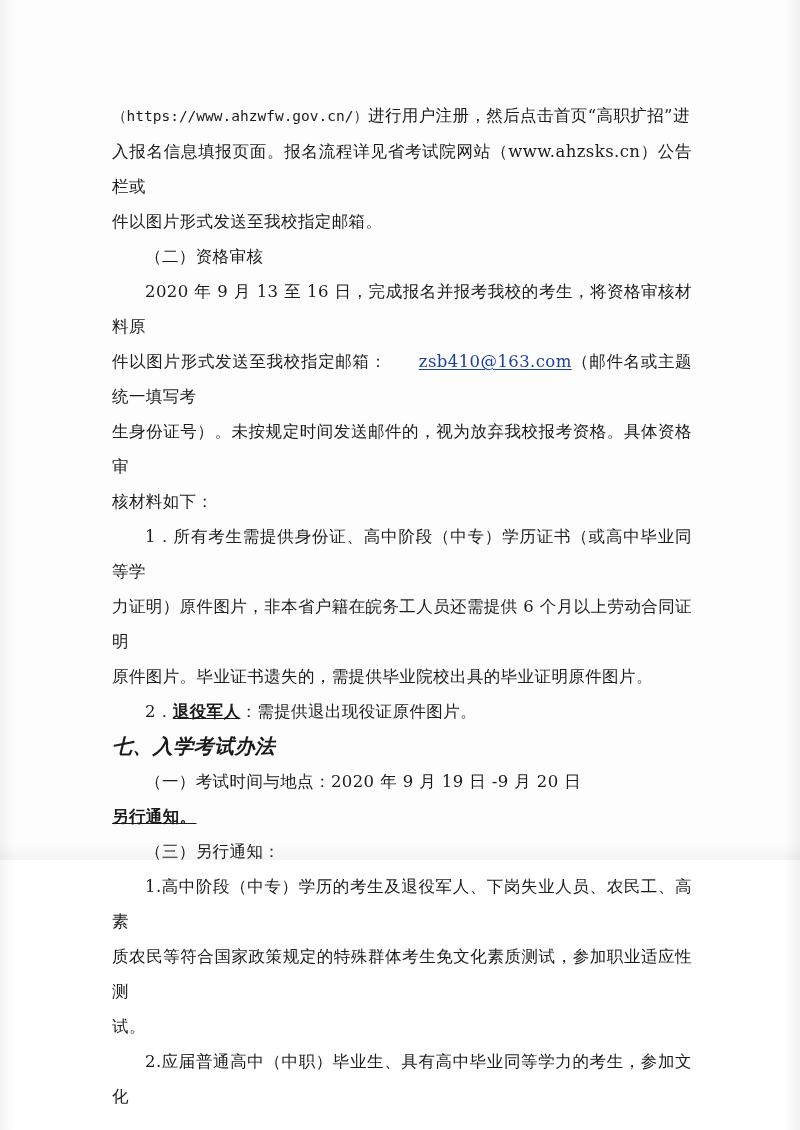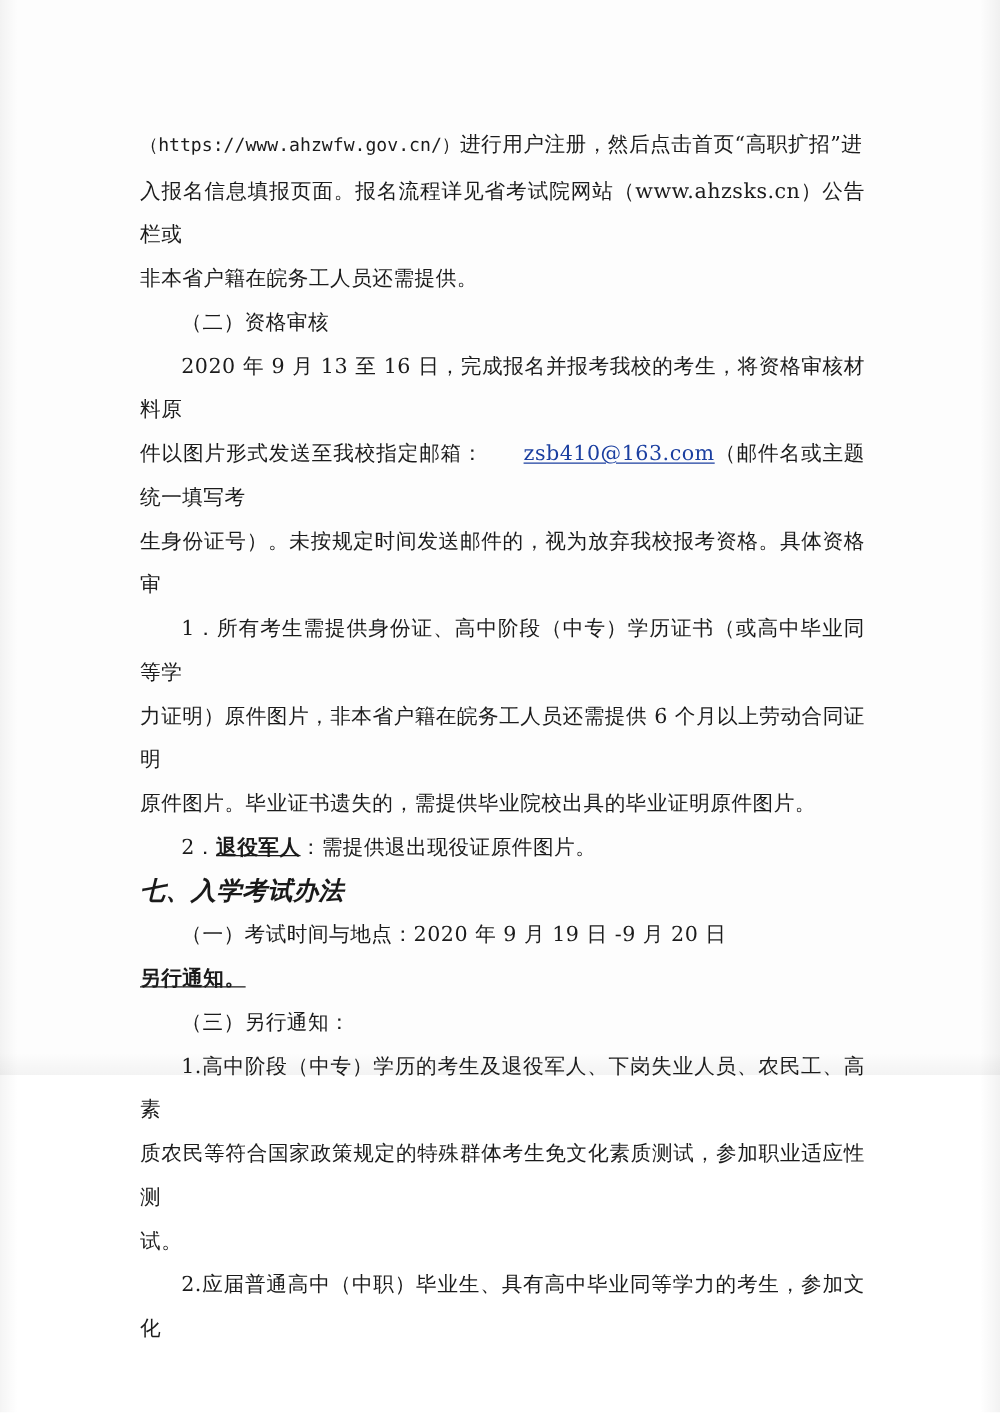--- a/index.html
+++ b/index.html
@@ -93,25 +93,26 @@
 <body>
 
 <div class="page">
   <div class="edge-left"></div>
   <div class="edge-right"></div>
   <div class="edge-bottom"></div>
 
   <div class="content" id="doc-body">
       <p class="para noindent" id="p-registration-url"><span class="mono">（https://www.ahzwfw.gov.cn/）</span><span>进行用户注册，然后点击首页“高职扩招”进</span></p>
       <p class="para noindent" id="p-registration-url-cont"><span>入报名信息填报页面。报名流程详见省考试院网站（www.ahzsks.cn）公告栏或</span></p>
-      <p class="para noindent" id="p-registration-url-cont2"><span>非本省户籍在皖务工人员还需提供。</span></p>
+      <p class="para noindent" id="p-registration-url-cont2"><span>件以图片形式发送至我校指定邮箱。</span></p>
       <p class="para indent" id="p-section-2-title"><span>（二）资格审核</span></p>
       <p class="para indent" id="p-qualification-1"><span>2020 年 9 月 13 至 16 日，完成报名并报考我校的考生，将资格审核材料原</span></p>
       <p class="para noindent" id="p-qualification-2"><span>件以图片形式发送至我校指定邮箱：</span><a class="emaillink" href="#">zsb410@163.com</a><span>（邮件名或主题统一填写考</span></p>
       <p class="para noindent" id="p-qualification-3"><span>生身份证号）。未按规定时间发送邮件的，视为放弃我校报考资格。具体资格审</span></p>
+      <p class="para noindent" id="p-qualification-4"><span>核材料如下：</span></p>
       <p class="para indent" id="p-material-1"><span>1．所有考生需提供身份证、高中阶段（中专）学历证书（或高中毕业同等学</span></p>
       <p class="para noindent" id="p-material-1-cont"><span>力证明）原件图片，非本省户籍在皖务工人员还需提供 6 个月以上劳动合同证明</span></p>
       <p class="para noindent" id="p-material-1-cont2"><span>原件图片。毕业证书遗失的，需提供毕业院校出具的毕业证明原件图片。</span></p>
       <p class="para indent" id="p-material-2"><span>2．</span><span class="bold">退役军人</span><span>：需提供退出现役证原件图片。</span></p>
       <p class="heading" id="p-section-7-heading"><span>七、入学考试办法</span></p>
       <p class="para indent" id="p-exam-time-place"><span>（一）考试时间与地点：2020 年 9 月 19 日 -9 月 20 日</span></p>
       <p class="para noindent" id="p-exam-method-cont"><span class="bold">另行通知。</span></p>
       <p class="para indent" id="p-exam-category-title"><span>（三）另行通知：</span></p>
       <p class="para indent" id="p-category-1"><span>1.高中阶段（中专）学历的考生及退役军人、下岗失业人员、农民工、高素</span></p>
       <p class="para noindent" id="p-category-1-cont"><span>质农民等符合国家政策规定的特殊群体考生免文化素质测试，参加职业适应性测</span></p>

